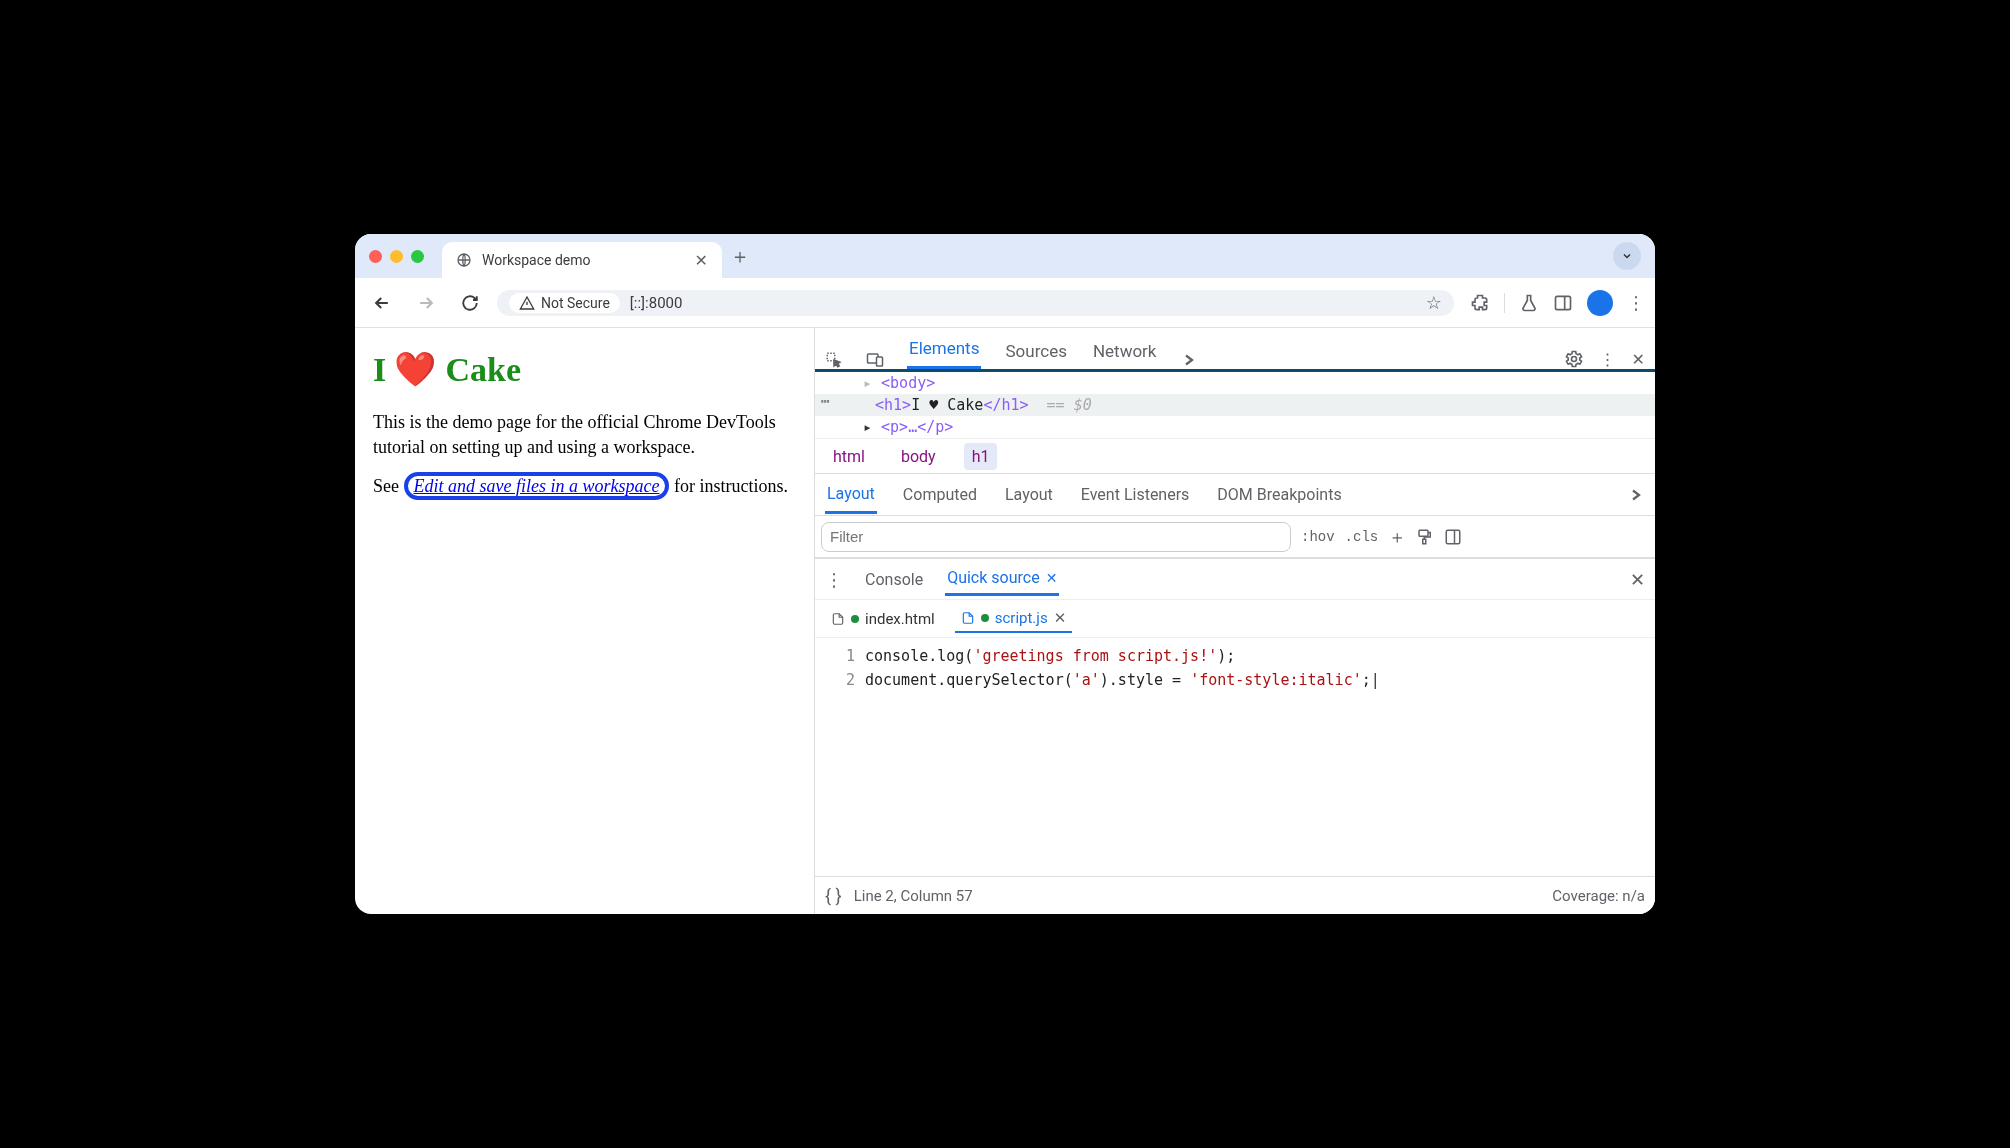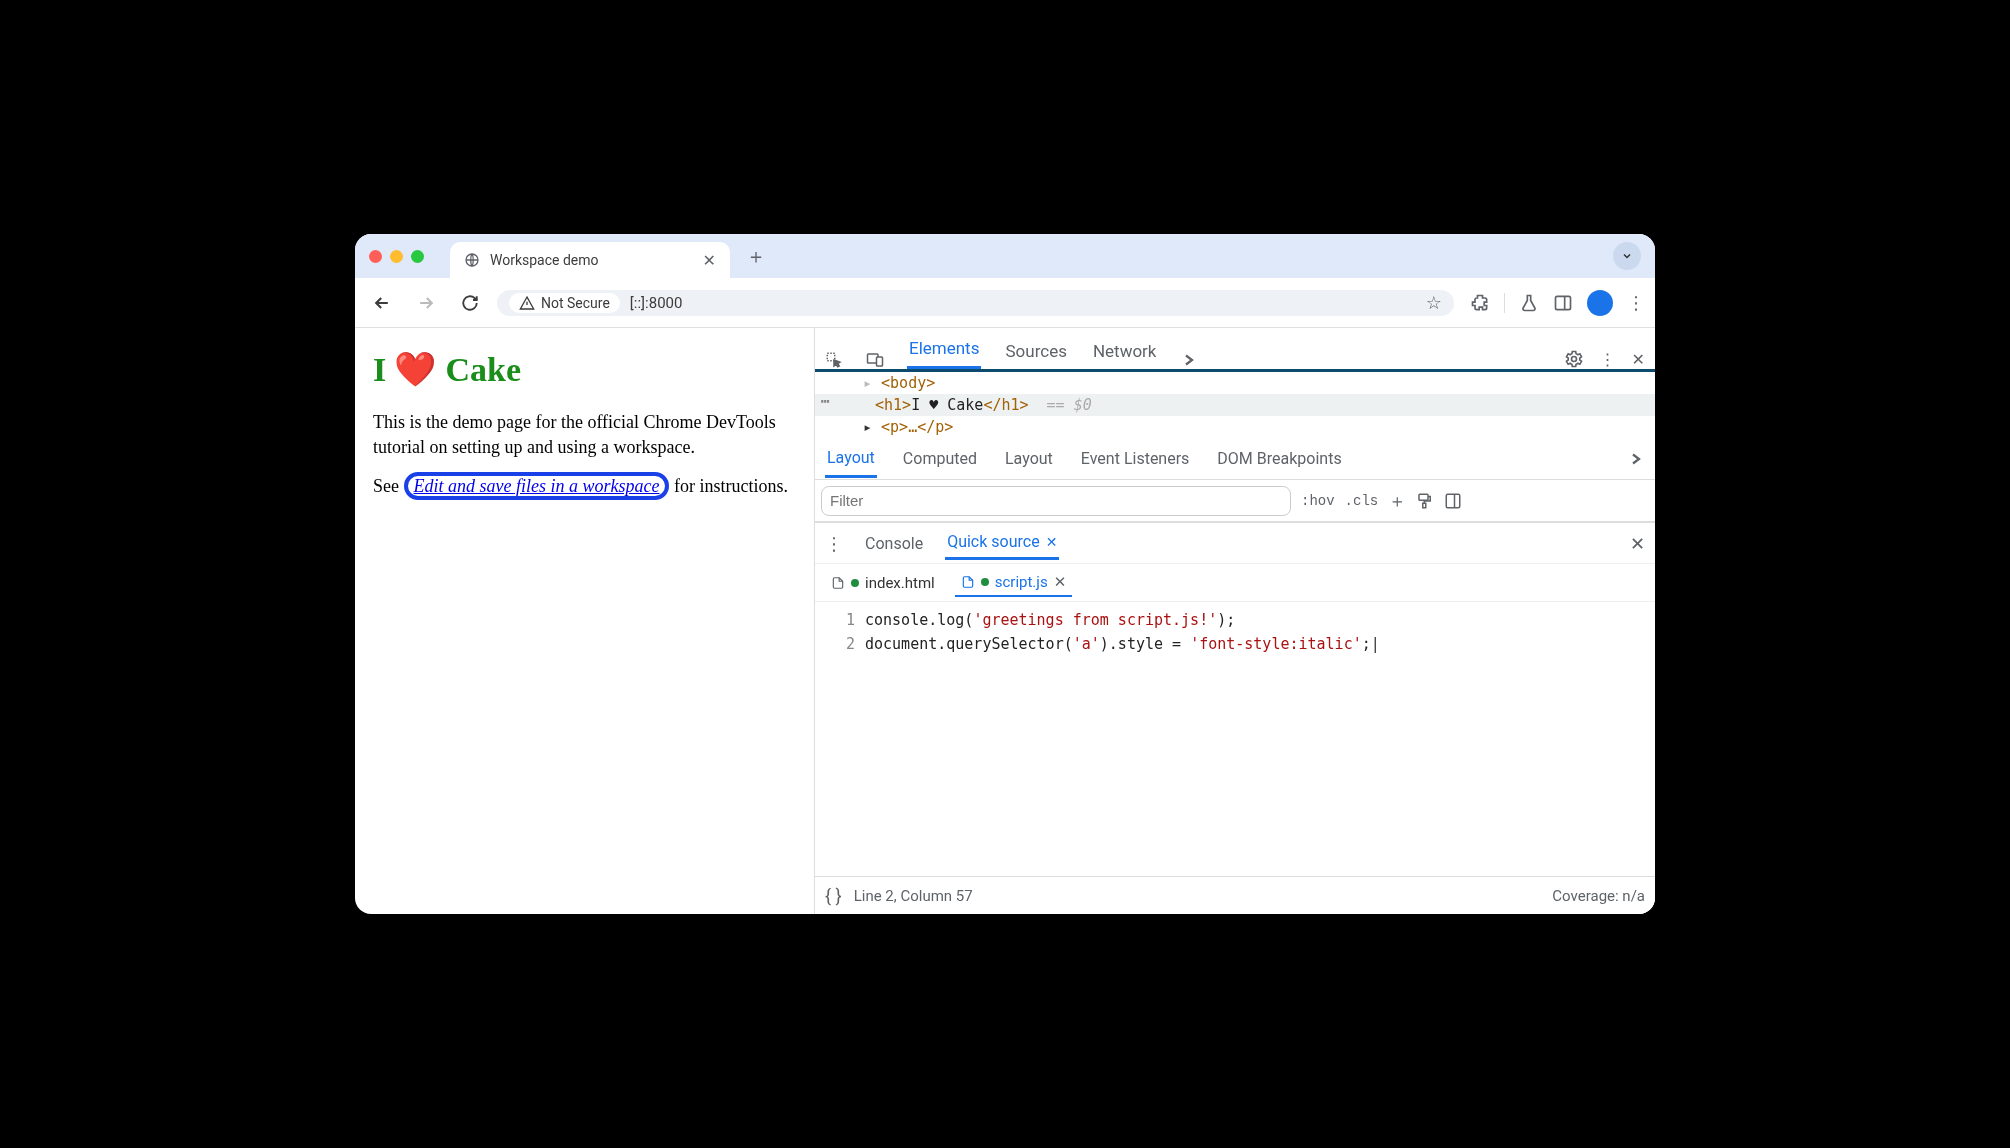--- a/index.html
+++ b/index.html
@@ -21,21 +21,20 @@
     display: flex;
     flex-direction: column;
   }
   
   .titlebar {
     height: 44px;
     background: #dfe9f9;
     display: flex;
     align-items: center;
     padding: 0 14px;
-    gap: 8px;
   }
   .traffic { display: flex; gap: 8px; }
   .dot { width: 13px; height: 13px; border-radius: 50%; }
   .dot.red { background: #ff5f57; }
   .dot.yellow { background: #febc2e; }
   .dot.green { background: #28c840; }
   .tab {
     margin-left: 18px;
     background: #fff;
     border-radius: 10px 10px 0 0;
@@ -102,21 +101,21 @@
   .devtools { flex:1; background:#fff; display:flex; flex-direction:column; font-size:15px; color:#333;}
   .dt-toolbar { height:44px; border-bottom:3px solid #0c4a6e; display:flex; align-items:flex-end; padding:0 10px; gap:22px;}
   .dt-toolbar .icon-btn{font-size:16px;}
   .dt-tab { font-size:17px; color:#5f6368; cursor:pointer; padding:8px 2px;}
   .dt-tab.active { color:#1a73e8; border-bottom:3px solid #1a73e8;}
   .dt-toolbar .right { margin-left:auto; display:flex; align-items:center; gap:16px;}
   
   .dom-area { background:#fff; font-family: Menlo, Consolas, monospace; font-size:15px; position:relative;}
   .dom-line { padding:2px 0 2px 60px; white-space:pre;}
   .dom-line.sel { background:#eef1f1;}
-  .dom-line .tag{color:#a16207;}
+  .dom-line .tag{color:#8b5cf6;}
   .dom-line .txt{color:#222;}
   .dom-line .gray{color:#aaa;font-style:italic;}
   .dom-ell{position:absolute;left:6px;top:20px;color:#888;font-weight:bold;cursor:pointer;}
   .crumbs{height:36px;border-top:1px solid #eee;border-bottom:1px solid #ddd;display:flex;align-items:center;padding:0 10px;gap:20px;font-size:16px;}
   .crumb{color:#881280;cursor:pointer;padding:4px 8px;}
   .crumb.sel{background:#e4e9f7;border-radius:4px;}
   
   .styles-tabs{height:42px;border-bottom:1px solid #ddd;display:flex;align-items:center;padding:0 10px;gap:24px;}
   .st-tab{font-size:16px;color:#5f6368;cursor:pointer;padding:8px 2px;}
   .st-tab.active{color:#1a73e8;border-bottom:3px solid #1a73e8;}
@@ -268,20 +267,25 @@
         </div>
       </div>
 
       <div class="dom-area">
         <span class="dom-ell">⋯</span>
         <div class="dom-line" style="color:#bbb;padding-left:48px;">▸ <span class="tag">&lt;body&gt;</span></div>
         <div class="dom-line sel"><span class="tag">&lt;h1&gt;</span><span class="txt">I ♥ Cake</span><span class="tag">&lt;/h1&gt;</span>  <span class="gray">== $0</span></div>
         <div class="dom-line" style="padding-left:48px;">▸ <span class="tag">&lt;p&gt;…&lt;/p&gt;</span></div>
       </div>
 
+      <div class="crumbs">
+        <span class="crumb">html</span>
+        <span class="crumb">body</span>
+        <span class="crumb sel">h1</span>
+      </div>
 
       <div class="styles-tabs">
         <span class="st-tab active">Layout</span>
         <span class="st-tab">Computed</span>
         <span class="st-tab">Layout</span>
         <span class="st-tab">Event Listeners</span>
         <span class="st-tab">DOM Breakpoints</span>
         <span class="icon-btn" style="margin-left:auto;">
           <svg width="18" height="18" viewBox="0 0 24 24" fill="none" stroke="currentColor" stroke-width="3">
               <path d="M8 6l8 6-8 6"></path>

